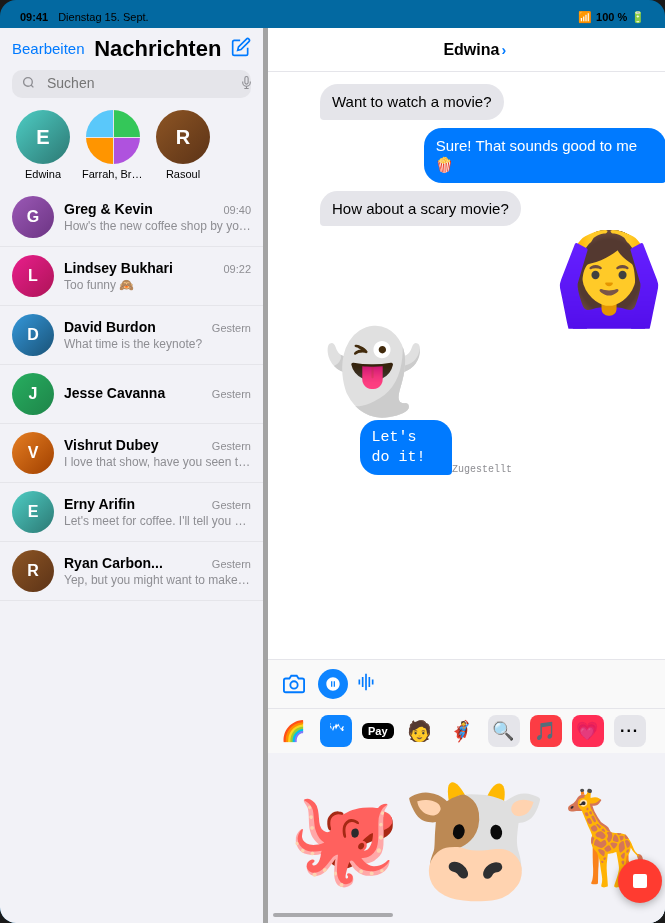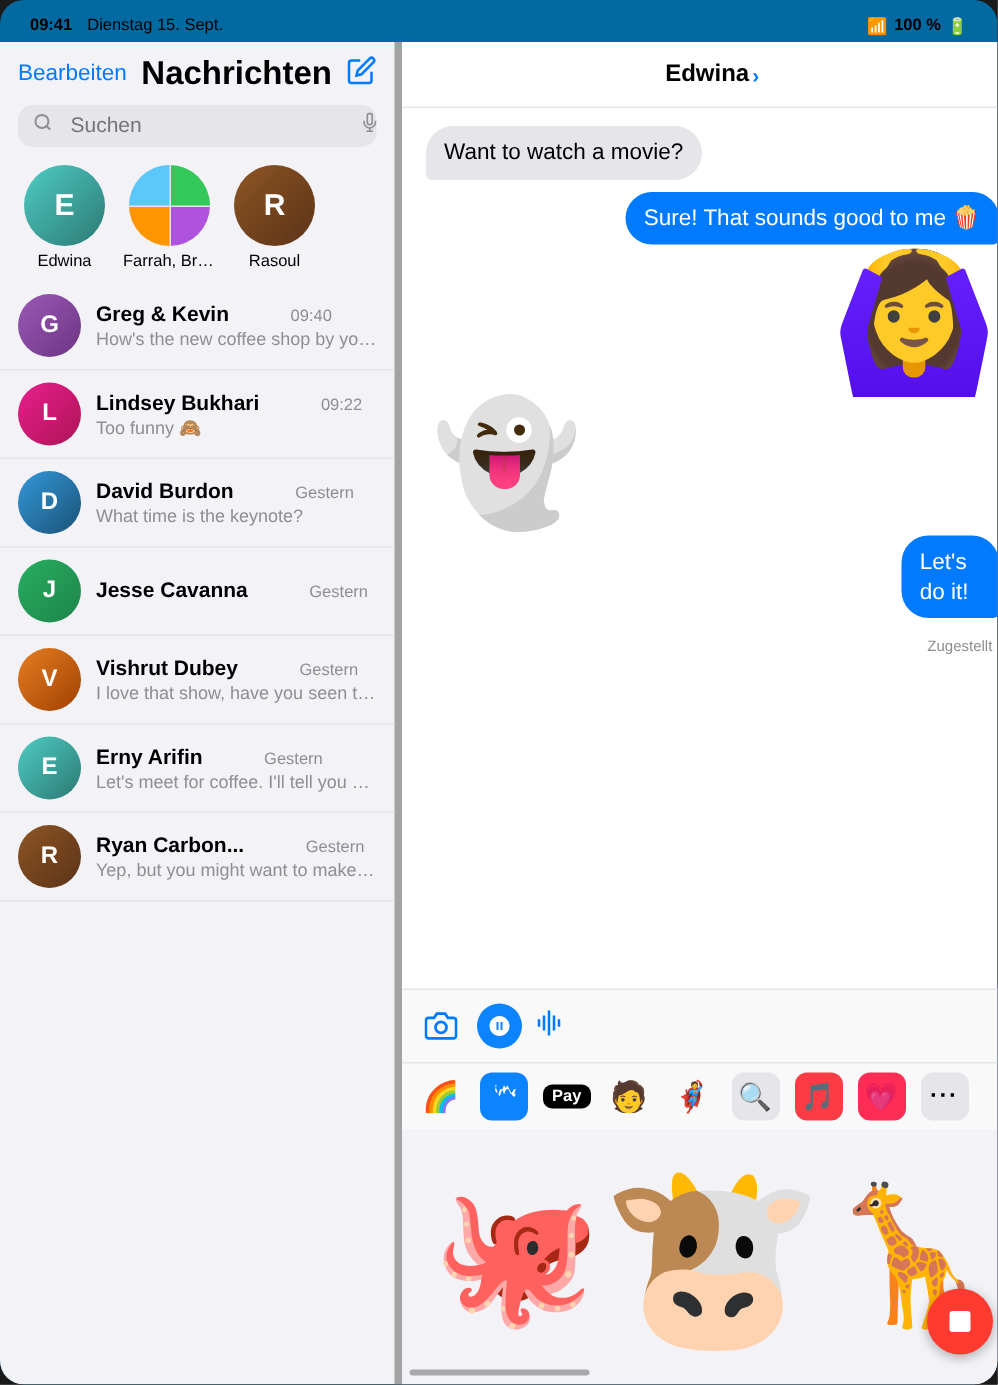--- a/index.html
+++ b/index.html
@@ -189,24 +189,23 @@
       font-size: 18px;
     }
 
     .msg-content {
       flex: 1;
       min-width: 0;
     }
 
     .msg-header {
       display: flex;
-      justify-content: flex-start;
+      justify-content: space-between;
       align-items: baseline;
       margin-bottom: 2px;
-      gap: 41px;
     }
 
     .msg-name {
       font-size: 14px;
       font-weight: 600;
       color: #000;
     }
 
     .msg-time {
       font-size: 11px;
@@ -260,20 +259,21 @@
       overflow-y: auto;
       padding: 12px 16px;
       display: flex;
       flex-direction: column;
       gap: 8px;
     }
 
     .bubble-row {
       display: flex;
       align-items: flex-end;
+      margin-left: 36px;
     }
 
     .bubble-row.incoming {
       justify-content: flex-start;
     }
 
     .bubble-row.outgoing {
       justify-content: flex-end;
     }
 
@@ -637,30 +637,35 @@
             <span>Want to watch a movie?</span>
           </div>
         </div>
 
         <div class="bubble-row outgoing">
           <div class="bubble outgoing">
             <span>Sure! That sounds good to me 🍿</span>
           </div>
         </div>
 
+        <div class="bubble-row incoming">
+          <div class="bubble incoming">
+            <span>How about a scary movie?</span>
+          </div>
+        </div>
 
         <div class="bubble-row outgoing">
           <div style="font-size:90px;line-height:1;">🙆‍♀️</div>
         </div>
 
         <div class="bubble-row incoming">
           <div style="font-size:80px;line-height:1;margin-left:4px;">👻</div>
         </div>
 
-        <div style="display:flex;flex-direction:column;align-items:flex-end;">
+        <div style="display:flex;flex-direction:row;align-items:flex-end;font-family:Liberation Mono, monospace;">
           <div class="bubble-row outgoing">
             <div class="bubble outgoing">
               <span>Let's do it!</span>
             </div>
           </div>
           <div class="delivered-label">Zugestellt</div>
         </div>
 
       </div>
 

